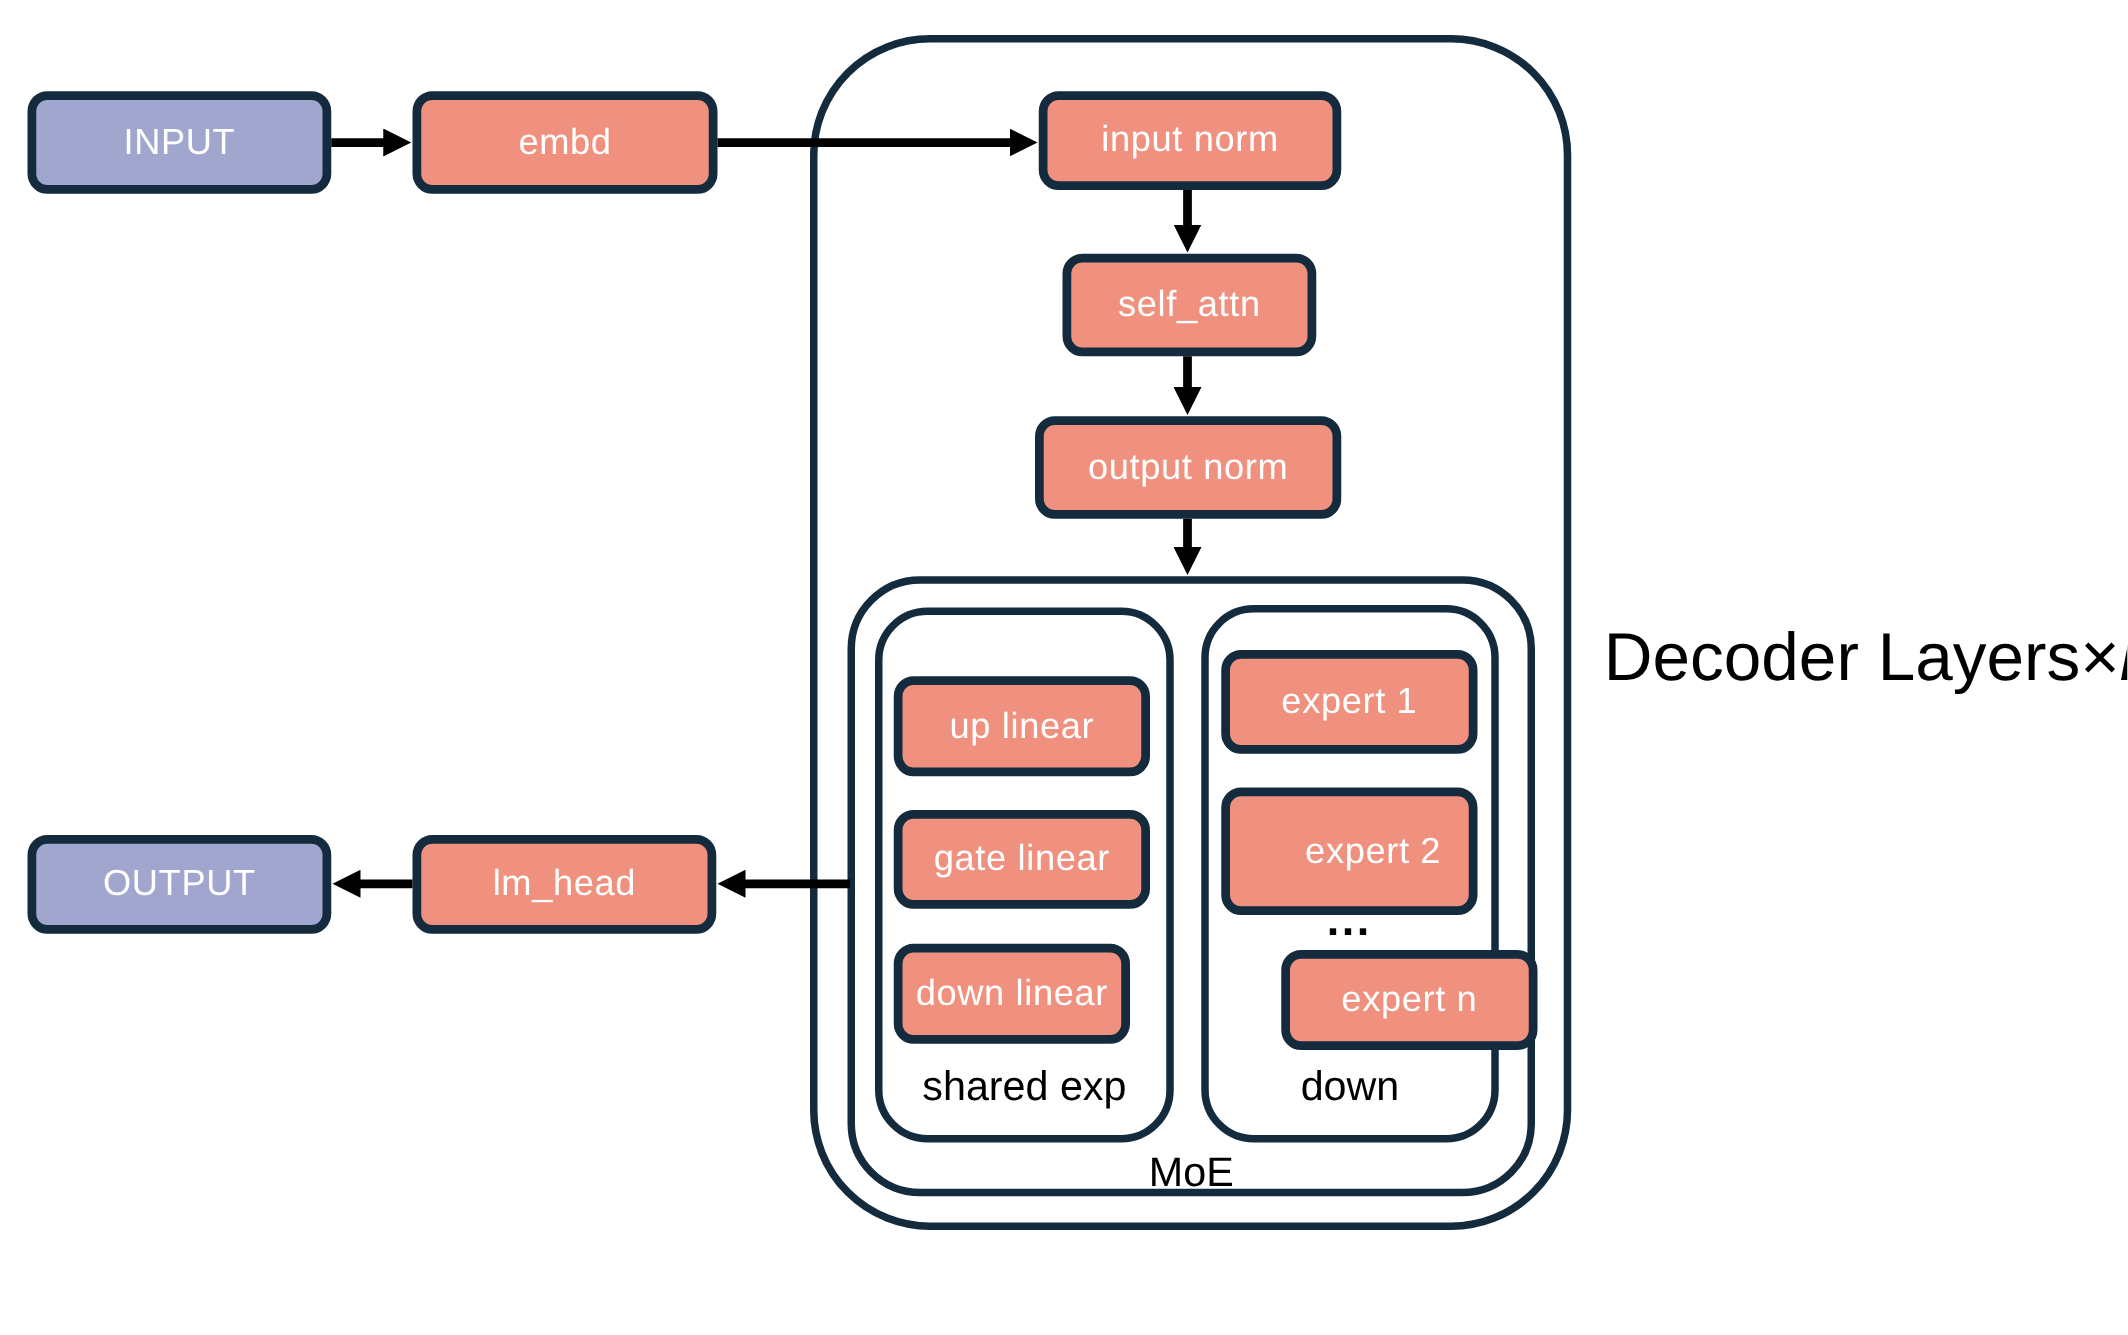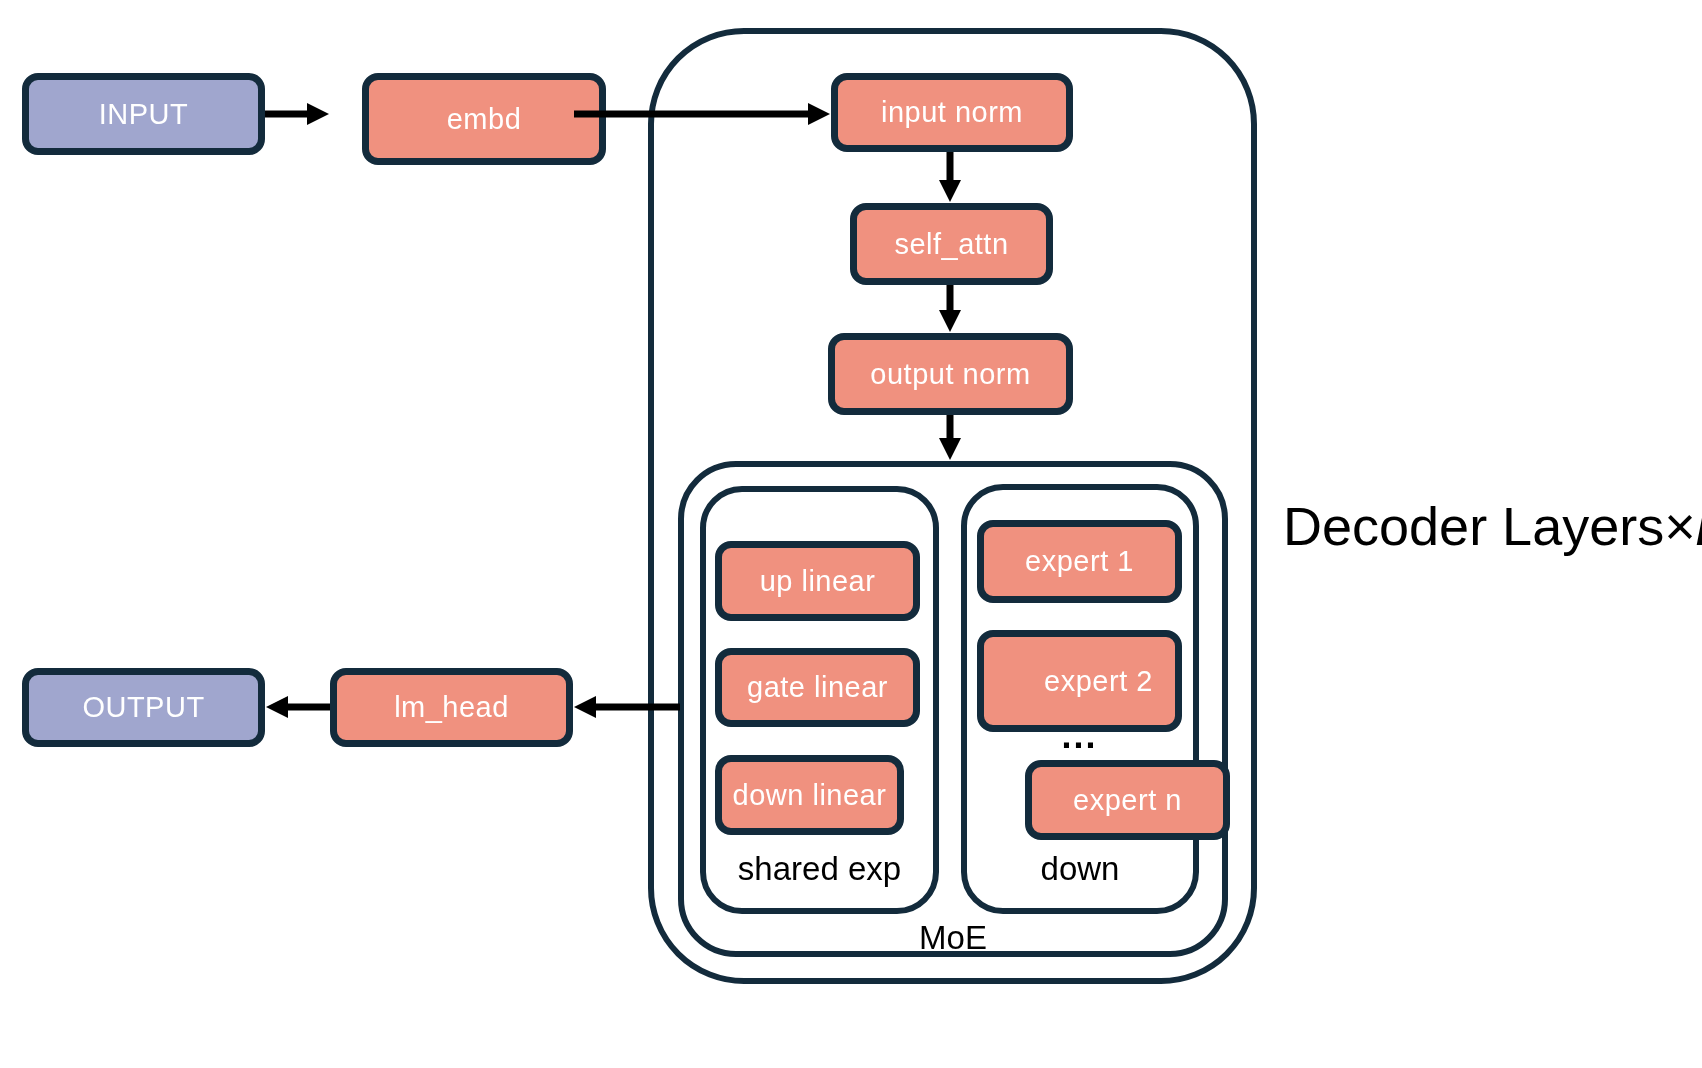--- a/index.html
+++ b/index.html
@@ -35,21 +35,21 @@
     letter-spacing:.5px;
     background:var(--block-fill);
   }
   .node.io{background:var(--io-fill);}
   .decoder-container{left:648px;top:28px;width:609px;height:956px;border-radius:96px;}
   .moe-container{left:678px;top:461px;width:550px;height:496px;border-radius:58px;}
   .shared-exp-container{left:700px;top:486px;width:239px;height:428px;border-radius:42px;}
   .exps-container{left:961px;top:484px;width:238px;height:430px;border-radius:42px;}
 
   .input-box{left:22px;top:73px;width:243px;height:82px;align-items:center;}
-  .embd-box{left:330px;top:73px;width:244px;height:92px;margin-left:32px;}
+  .embd-box{left:330px;top:73px;width:244px;height:82px;}
   .input-norm-box{left:831px;top:73px;width:242px;height:79px;}
   .self-attn-box{left:850px;top:203px;width:203px;height:82px;}
   .output-norm-box{left:828px;top:333px;width:245px;height:82px;}
   .up-linear-box{left:715px;top:541px;width:205px;height:80px;}
   .gate-linear-box{left:715px;top:648px;width:205px;height:79px;}
   .down-linear-box{left:715px;top:755px;width:189px;height:80px;}
   .expert-1-box{left:977px;top:520px;width:205px;height:83px;}
   .expert-2-box{left:977px;top:630px;width:205px;height:102px;padding-left:38px;}
   .expert-n-box{left:977px;top:760px;width:205px;height:80px;margin-left:48px;}
   .lm-head-box{left:330px;top:668px;width:243px;height:79px;text-align:center;}

